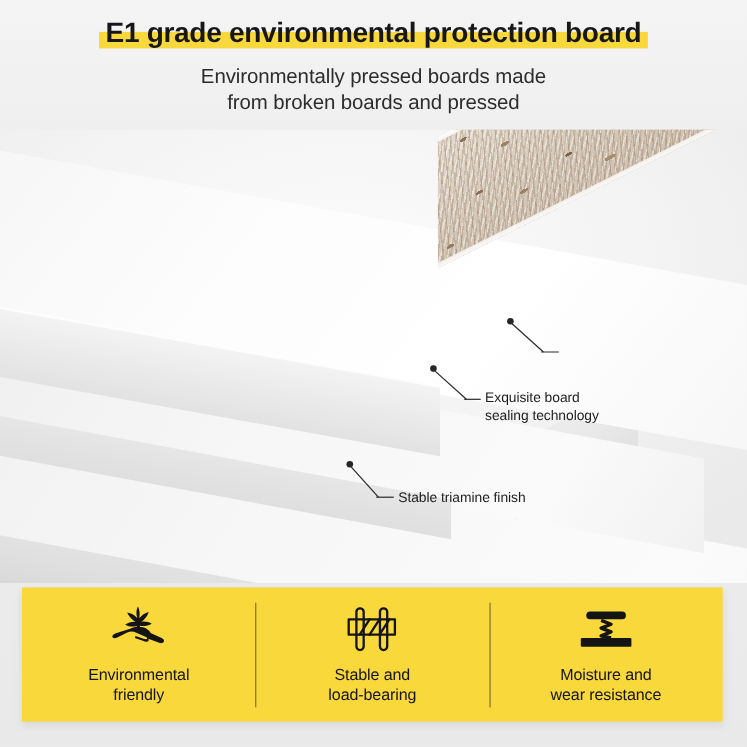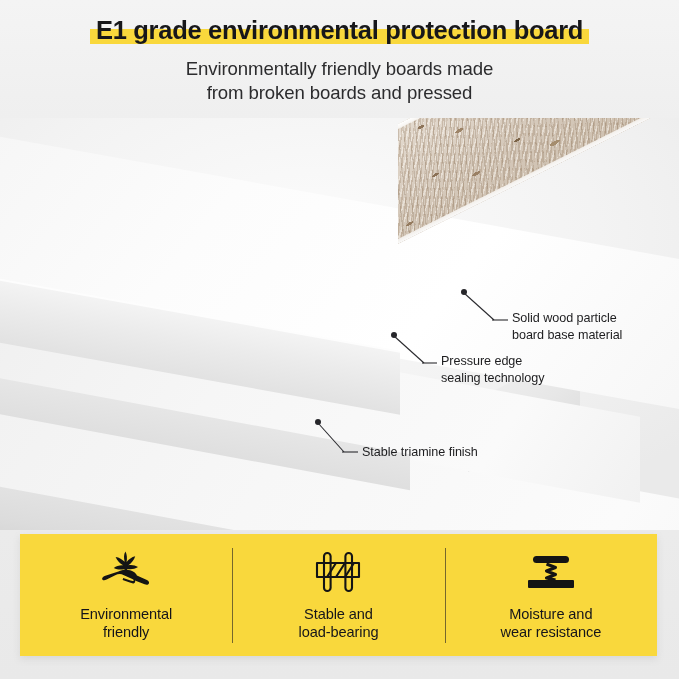--- a/index.html
+++ b/index.html
@@ -328,21 +328,21 @@
 <div id="page">
 
   <div class="header">
     <div class="title-wrap">
       <span class="title-inner">
         <span class="title-highlight"></span>
         <span class="title-text">E1 grade environmental protection board</span>
       </span>
     </div>
     <div class="subtitle">
-      <span>Environmentally friendly boards made</span>
+      <span>Environmentally pressed boards made</span>
       <span class="l2">from broken boards and pressed</span>
     </div>
   </div>
 
   <div class="stage">
 
     <div class="shadow-soft"></div>
 
     <div class="board-bottom-top"></div>
     <div class="board-bottom-right"></div>
@@ -358,32 +358,28 @@
       <div class="core-edge-bot"></div>
     </div>
     <div class="board-top-front-hl"></div>
     <div class="board-top-front"></div>
 
     <div class="dot" style="left:461px; top:171px;"></div>
     <svg class="leader" style="left:0; top:0;" width="679" height="412">
       <line x1="464" y1="175" x2="494" y2="202"></line>
       <line x1="492" y1="202" x2="508" y2="202"></line>
     </svg>
-    <div class="callout" style="left:512px; top:192px;">
-      <span>Solid wood particle</span>
-      <span class="l2">board base material</span>
-    </div>
 
     <div class="dot" style="left:391px; top:214px;"></div>
     <svg class="leader" style="left:0; top:0;" width="679" height="412">
       <line x1="394" y1="218" x2="424" y2="245"></line>
       <line x1="422" y1="245" x2="437" y2="245"></line>
     </svg>
     <div class="callout" style="left:441px; top:235px;">
-      <span>Pressure edge</span>
+      <span>Exquisite board</span>
       <span class="l2">sealing technology</span>
     </div>
 
     <div class="dot" style="left:315px; top:301px;"></div>
     <svg class="leader" style="left:0; top:0;" width="679" height="412">
       <line x1="318" y1="305" x2="344" y2="334"></line>
       <line x1="342" y1="334" x2="358" y2="334"></line>
     </svg>
     <div class="callout" style="left:362px; top:326px;">
       <span>Stable triamine finish</span>

